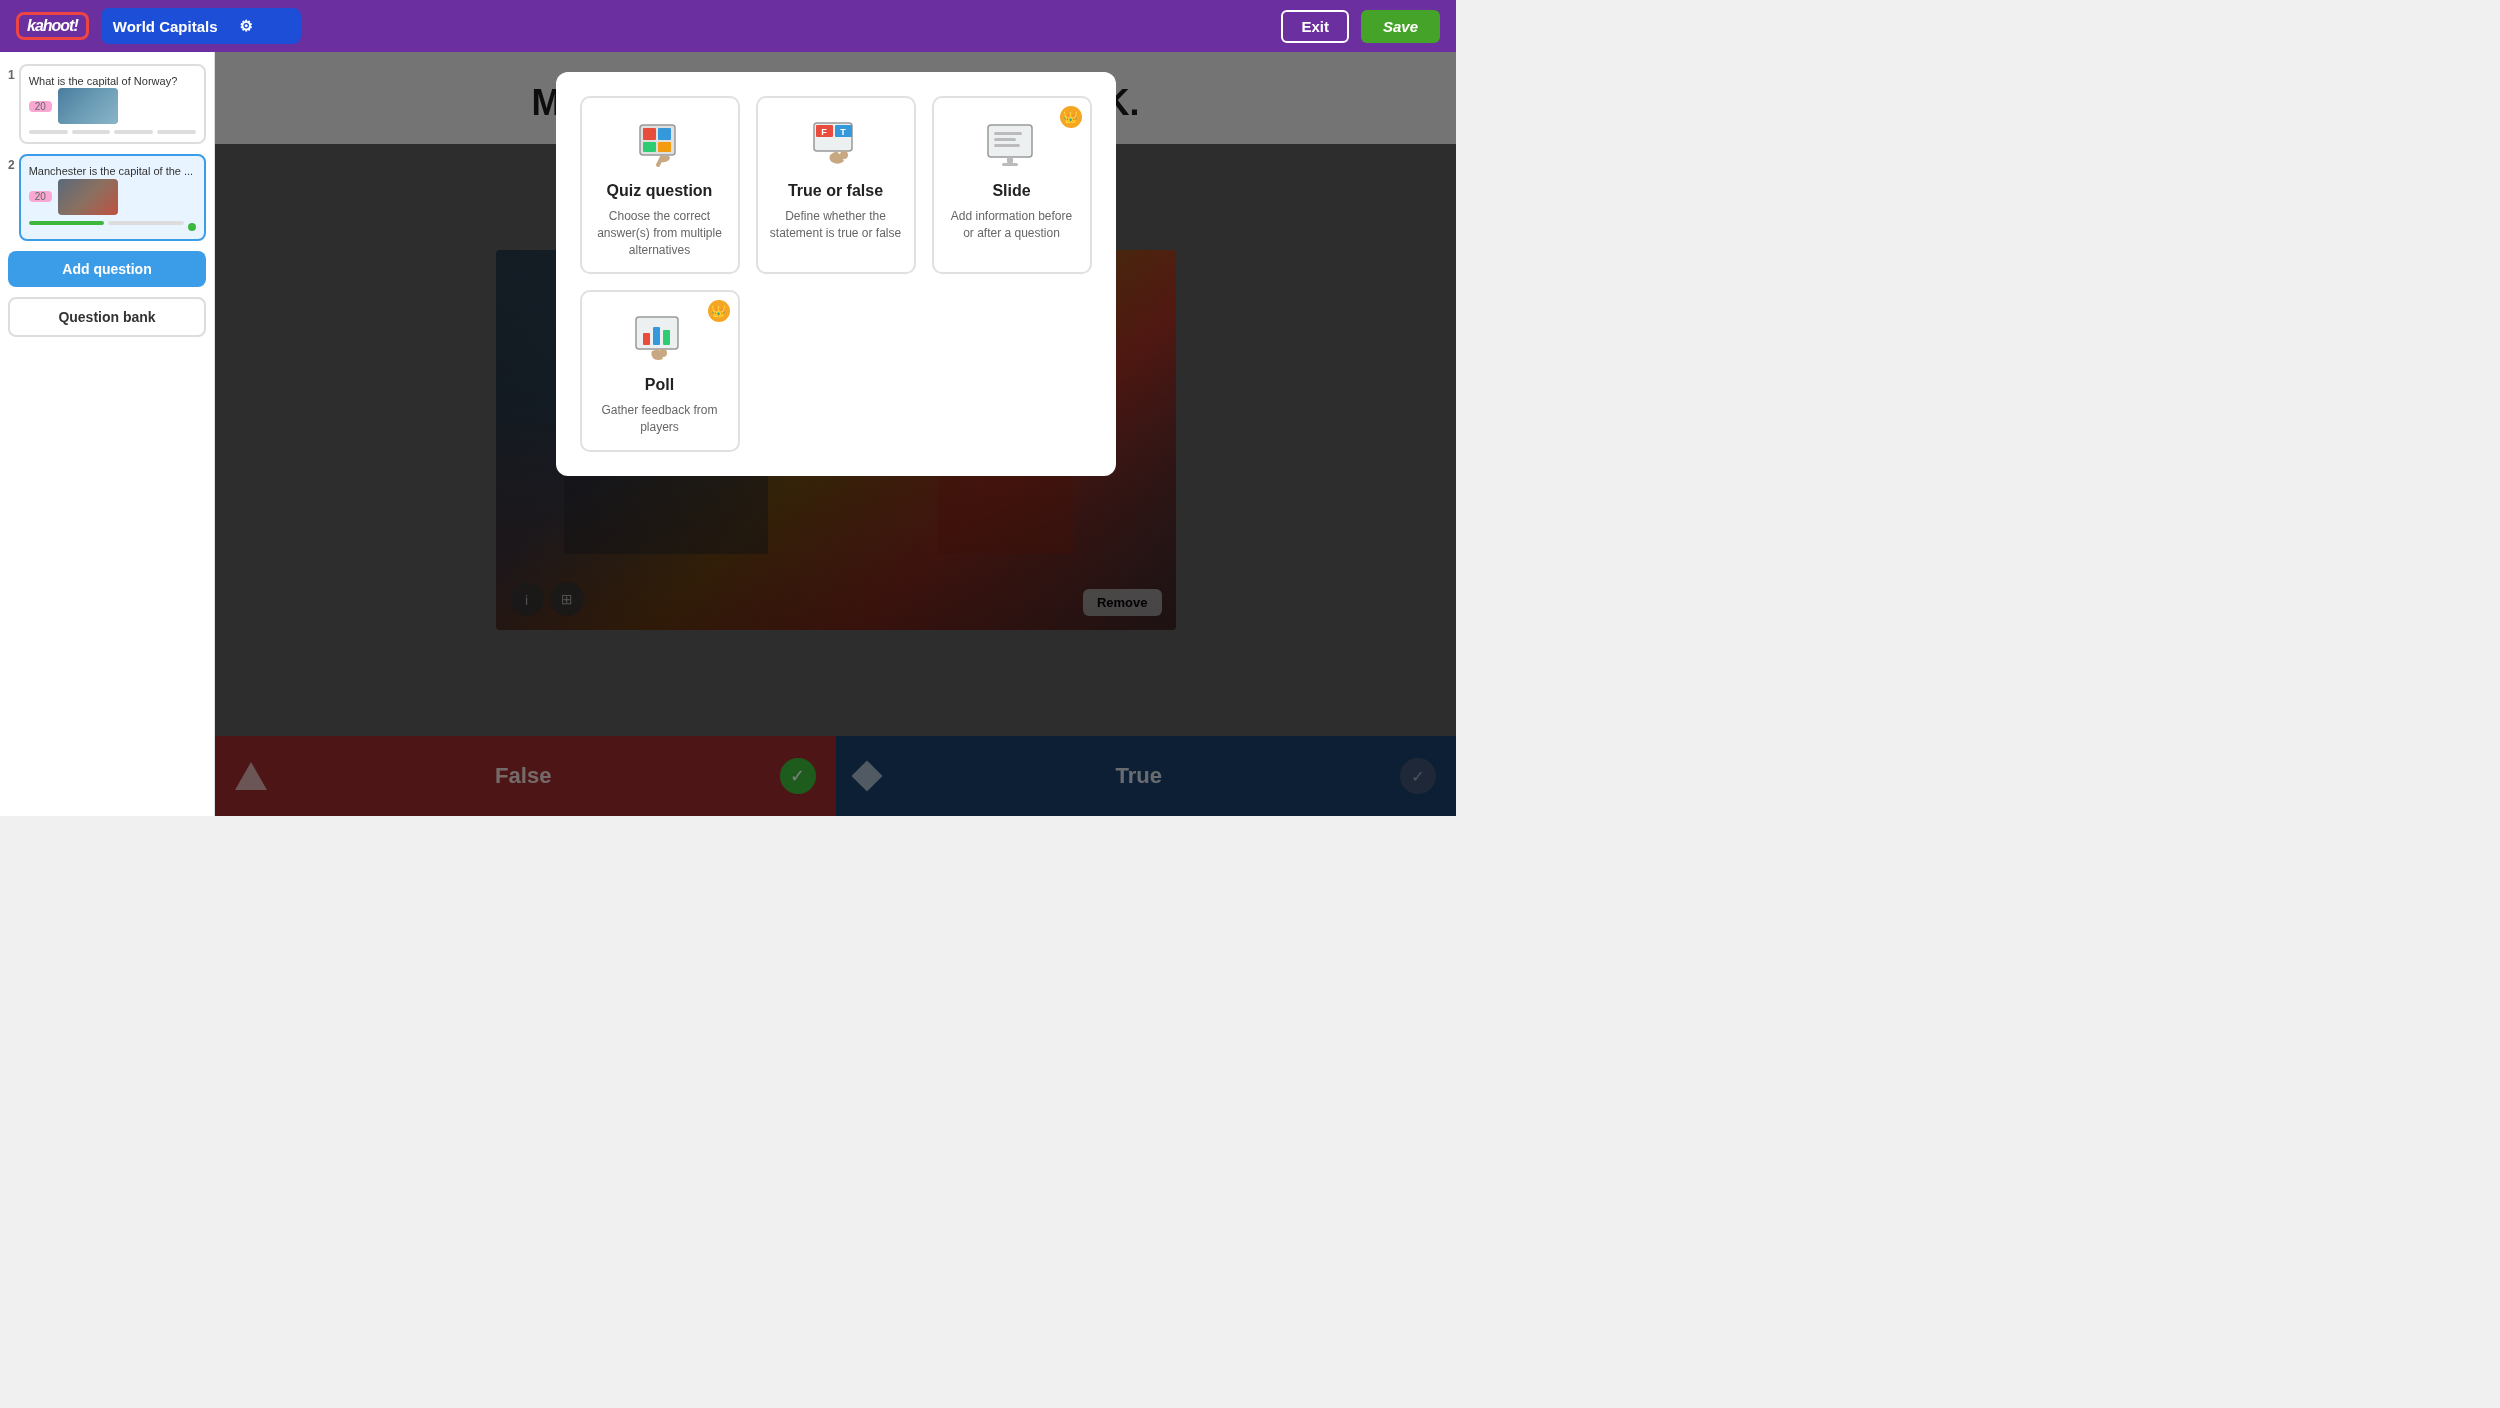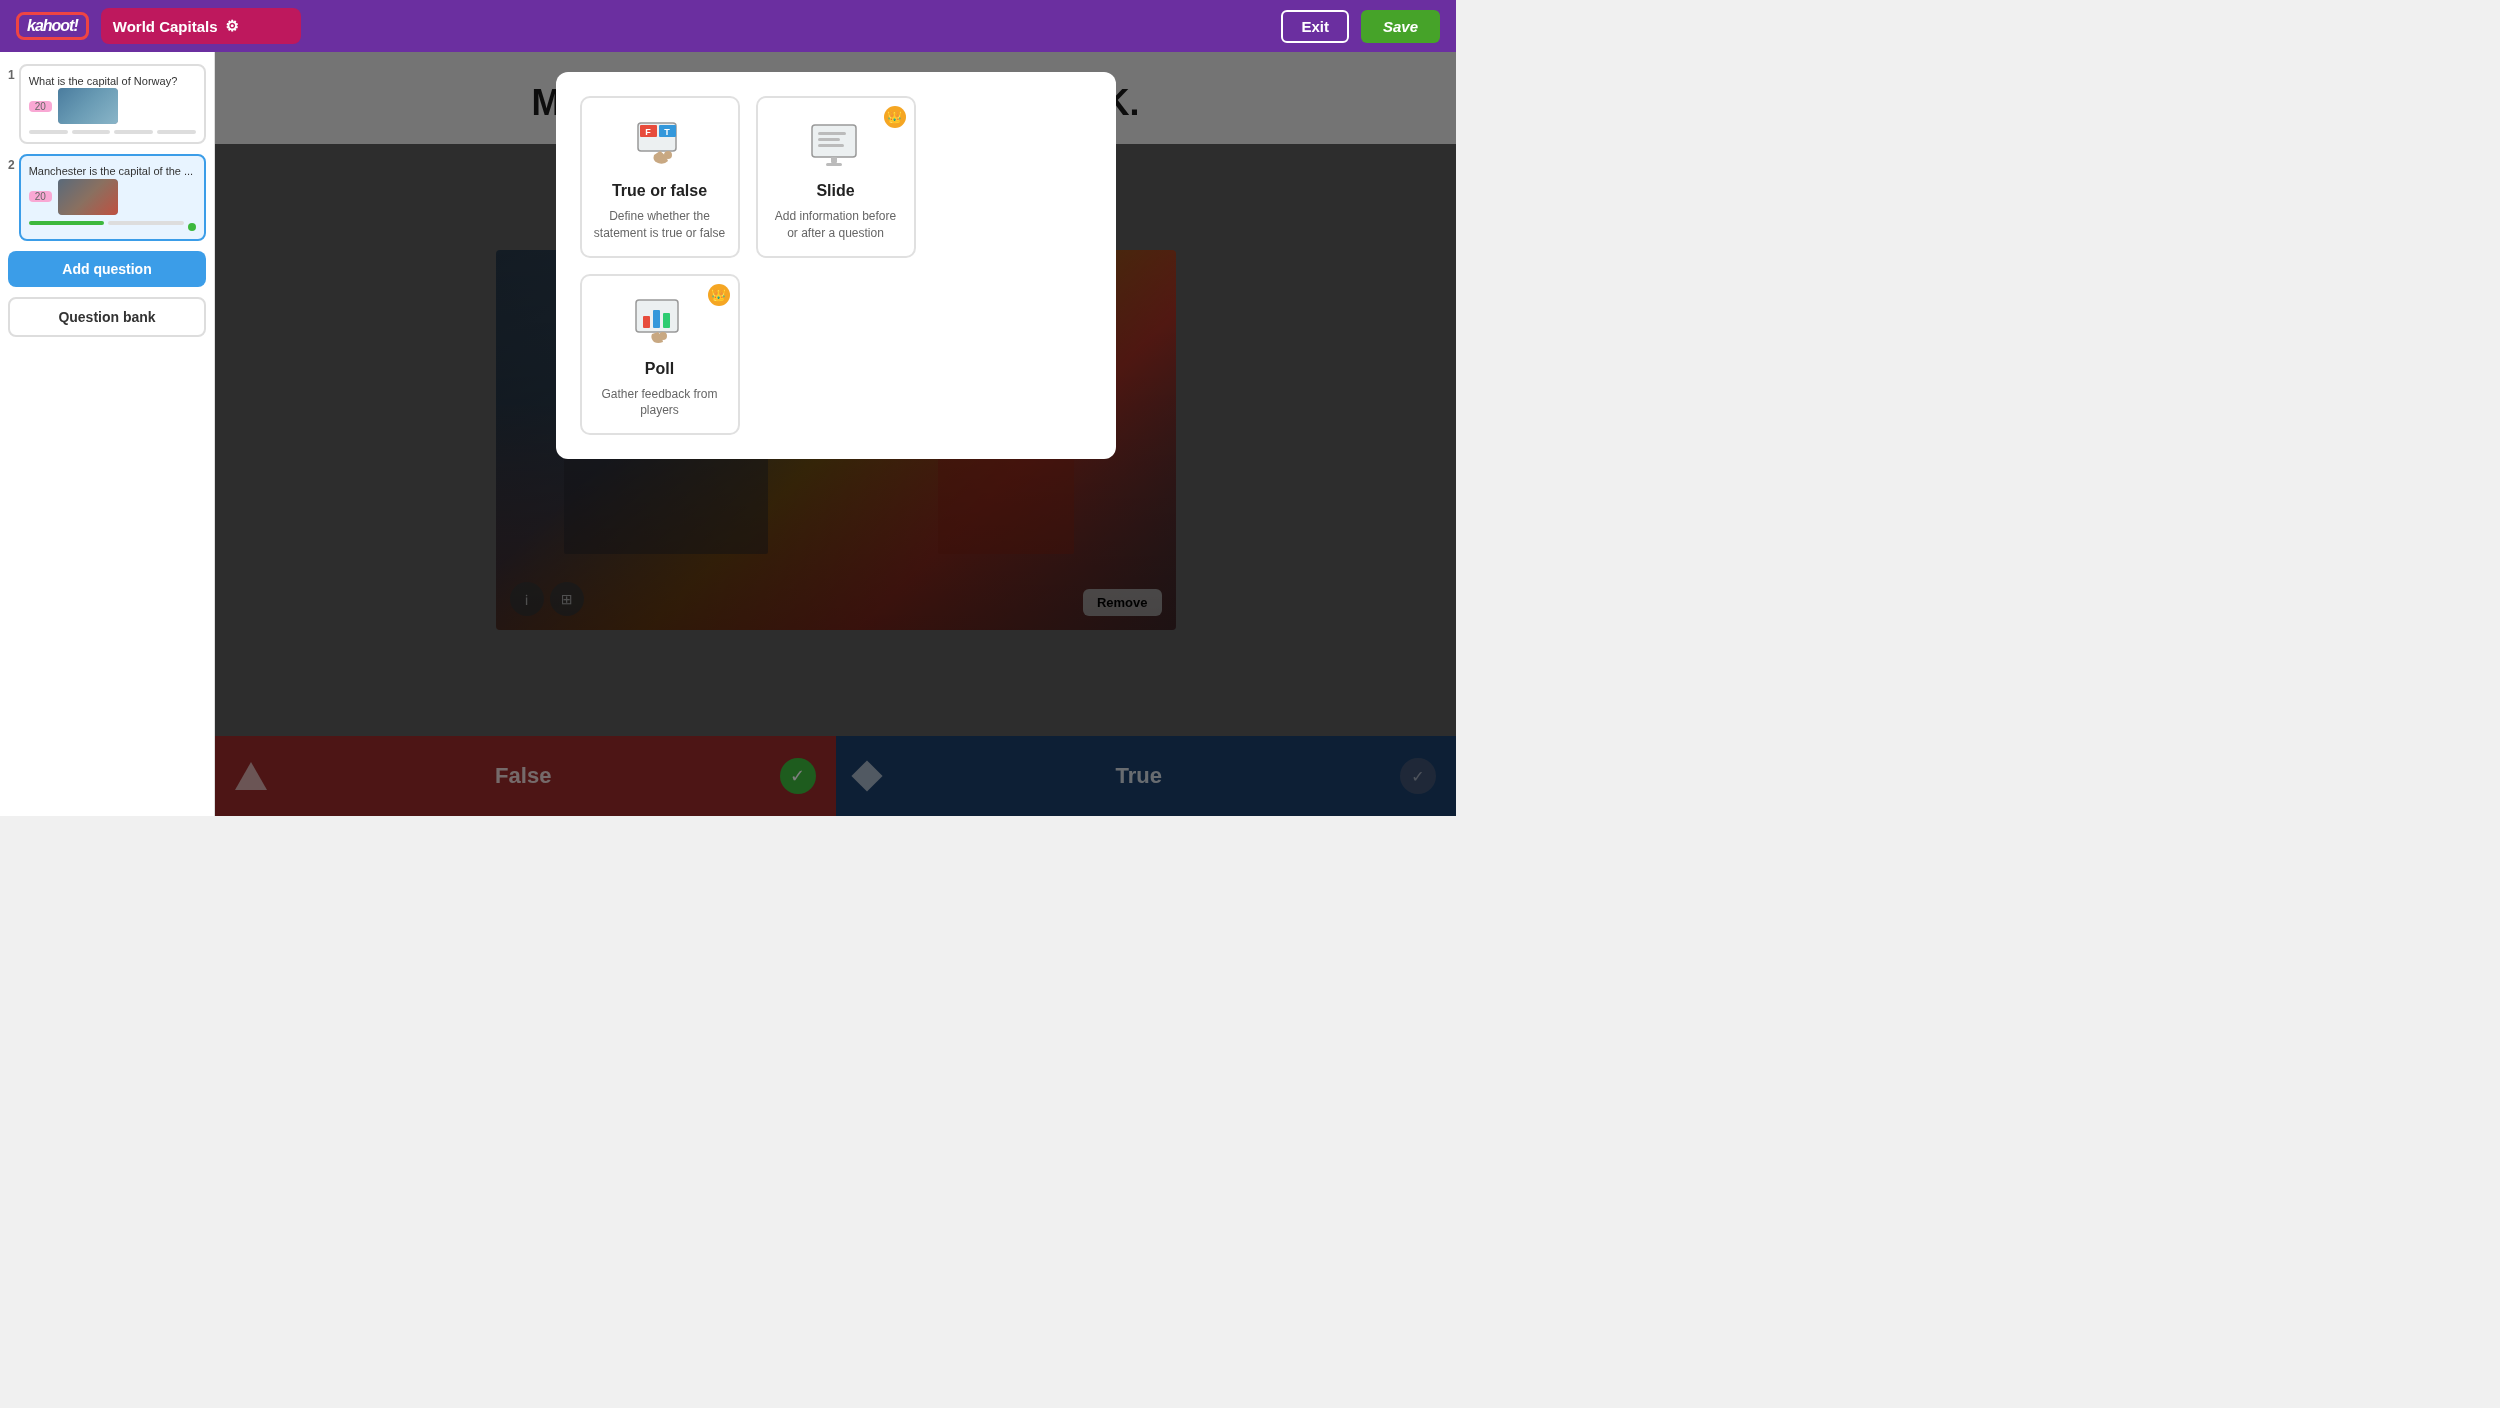--- a/index.html
+++ b/index.html
@@ -28,27 +28,27 @@
       font-size: 16px;
       font-weight: 900;
       font-style: italic;
       background: #6b2fa0;
       border: 3px solid #ef4444;
       border-radius: 8px;
       padding: 2px 8px;
       letter-spacing: -1px;
     }
     .quiz-title-bar {
-      background: #be185d;
+      background: #1d4ed8;
       border-radius: 8px;
       display: flex;
       align-items: center;
       padding: 0 12px;
       height: 36px;
-      gap: 8px;
+      gap: 22px;
       min-width: 200px;
     }
     .quiz-title-bar span {
       color: white;
       font-size: 15px;
       font-weight: 600;
     }
     .gear-icon {
       color: white;
       font-size: 16px;
@@ -500,20 +500,37 @@
       <div class="answer-true">
         <div class="answer-shape-diamond"></div>
         <div class="answer-label">True</div>
         <div class="answer-circle-empty">✓</div>
       </div>
     </div>
 
     <div class="modal-overlay">
       <div class="modal">
 
+        <div class="modal-card">
+          <div class="card-icon icon-quiz">
+            <svg viewBox="0 0 60 55" fill="none" xmlns="http://www.w3.org/2000/svg">
+
+              <rect x="10" y="8" width="35" height="30" rx="3" fill="#e0e0e0" stroke="#999" stroke-width="1.5"></rect>
+              <rect x="13" y="11" width="13" height="12" rx="1" fill="#e74c3c"></rect>
+              <rect x="28" y="11" width="13" height="12" rx="1" fill="#3498db"></rect>
+              <rect x="13" y="25" width="13" height="10" rx="1" fill="#2ecc71"></rect>
+              <rect x="28" y="25" width="13" height="10" rx="1" fill="#f39c12"></rect>
+
+              <ellipse cx="35" cy="42" rx="5" ry="3" fill="#c8a882" transform="rotate(-20 35 42)"></ellipse>
+              <line x1="32" y1="40" x2="28" y2="48" stroke="#c8a882" stroke-width="4" stroke-linecap="round"></line>
+            </svg>
+          </div>
+          <div class="card-title">Quiz question</div>
+          <div class="card-desc">Choose the correct answer(s) from multiple alternatives</div>
+        </div>
 
         <div class="modal-card">
           <div class="card-icon icon-truefalse">
             <svg viewBox="0 0 60 55" fill="none" xmlns="http://www.w3.org/2000/svg">
 
               <rect x="8" y="6" width="38" height="28" rx="3" fill="#ecf0f1" stroke="#999" stroke-width="1.5"></rect>
               <rect x="10" y="8" width="17" height="12" rx="1" fill="#e74c3c"></rect>
               <text x="18" y="18" font-size="9" font-weight="bold" fill="white" text-anchor="middle">F</text>
               <rect x="29" y="8" width="17" height="12" rx="1" fill="#3498db"></rect>
               <text x="37" y="18" font-size="9" font-weight="bold" fill="white" text-anchor="middle">T</text>

